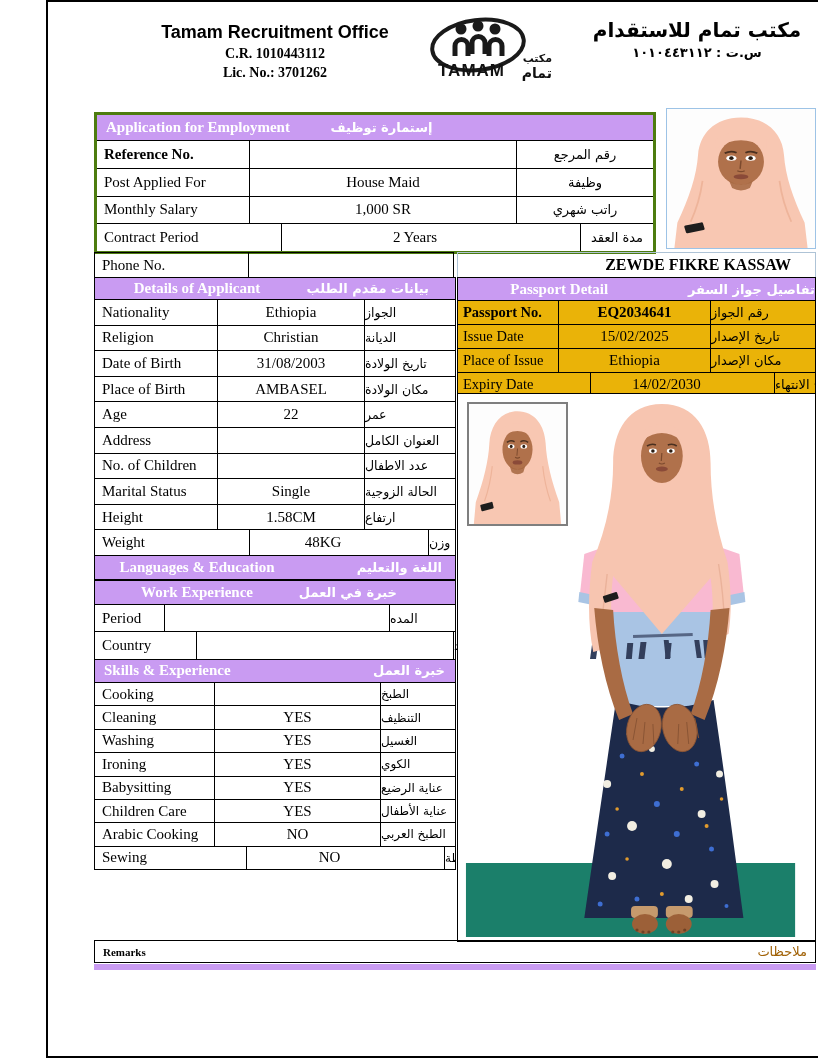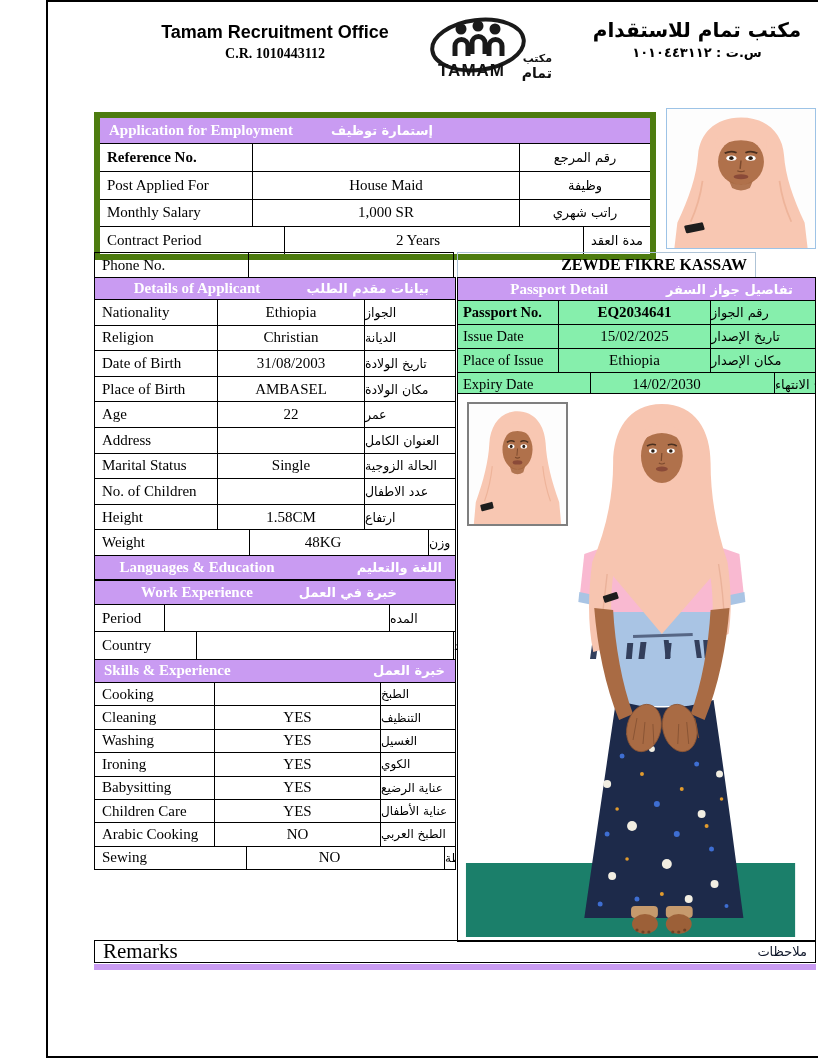--- a/index.html
+++ b/index.html
@@ -27,33 +27,33 @@
   .row{display:grid;border-bottom:1px solid #000;}
   .rows div.row:last-of-type{border-bottom:none;gap:32px;}
   .cell{display:flex;align-items:center;overflow:hidden;}
   .cell + .cell{border-left:1px solid #000;}
   .cell-label{padding-left:7px;font-size:15px;white-space:nowrap;}
   .cell-value{justify-content:center;font-size:15px;}
   .cell-ar{justify-content:flex-end;padding-right:5px;font-size:12.5px;direction:rtl;font-family:"DejaVu Sans",sans-serif;white-space:nowrap;}
   .bold-row .cell-label,.bold-row .cell-value{font-weight:bold;}
 
   
-  .app-tbl{left:46px;top:110px;width:562px;border:6px solid #4d7c0f;background:#fff;}
+  .app-tbl{left:46px;top:110px;width:562px;border:3px solid #4d7c0f;background:#fff;}
   .app-tbl .sec-hdr{height:25px;}
   .app-tbl .hdr-ar{position:absolute;left:42%;margin:0;}
   .app-rows div.row{height:26.75px;grid-template-columns:152px 267px 1fr;}
   .app-rows .cell-ar{justify-content:center;padding-right:0;font-size:13px;}
 
   
   .headshot{left:618px;top:106px;width:150px;height:141px;border:1px solid #9dc3e6;background:#fdfdfd;}
   .headshot svg,.pp-photo svg{display:block;width:100%;height:100%;}
 
   
   .phone-row{left:46px;top:250px;width:360px;height:26px;border:1px solid #000;display:grid;grid-template-columns:153px 1fr;}
-  .name-cell{left:409px;top:250px;width:299px;height:26px;border:1px solid #aec3d6;display:flex;align-items:center;justify-content:flex-end;padding-right:8px;font-size:16px;font-weight:bold;white-space:nowrap;}
+  .name-cell{left:409px;top:250px;width:359px;height:26px;border:1px solid #aec3d6;display:flex;align-items:center;justify-content:flex-end;padding-right:24px;font-size:16px;font-weight:bold;white-space:nowrap;}
 
   
   .stack{left:46px;top:275px;width:362px;border:1px solid #000;background:#fff;}
   .stack .sec-hdr{border-top:1px solid #000;}
   .stack > :first-child{border-top:none;}
   .stack .sec-hdr.s-dtl{height:21px;}
   .stack .sec-hdr.s-lang,.stack .sec-hdr.s-work{height:23px;}
   .stack .sec-hdr.s-skl{height:22px;}
   .s-dtl .hdr-ar{padding-right:26px;}
   .s-lang .hdr-ar{padding-right:13px;}
@@ -61,36 +61,36 @@
   .s-skl .hdr-ar{padding-right:10px;}
   .dtl-rows div.row{height:24.6px;grid-template-columns:122px 147px 1fr;}
   .lang-rows div.row{height:24px;grid-template-columns:122px 147px 1fr;}
   .lang-rows div.row:nth-of-type(3){height:42px;}
   .lang-rows .cell-ar{white-space:normal;text-align:right;line-height:1.15;}
   .work-rows div.row{height:26.5px;grid-template-columns:69px 225px 1fr;}
   .skl-rows div.row{height:22.4px;grid-template-columns:119px 166px 1fr;}
   .skl-rows .cell-ar{font-size:12px;}
 
   
-  .pass-tbl{left:409px;top:275px;width:359px;border:1px solid #000;background:#86efac;}
+  .pass-tbl{left:409px;top:275px;width:359px;border:1px solid #000;background:#eab308;}
   .pass-tbl .sec-hdr{height:22px;}
-  .pass-tbl .hdr-ar{padding-right:22px;}
+  .pass-tbl .hdr-ar{}
   .pass-rows div.row{height:23px;grid-template-columns:100px 152px 1fr;}
   .pass-rows .cell-label{font-size:14.5px;padding-left:5px;}
   .pass-rows .cell-ar{padding-right:10px;font-size:13px;}
 
   
   .photo-cell{left:409px;top:391px;width:359px;height:549px;border:1px solid #000;background:#fff;overflow:hidden;}
   .fullbody{position:absolute;inset:0;width:100%;height:100%;}
   .pp-photo{position:absolute;left:9px;top:8px;width:97px;height:120px;border:2px solid #7f7f7f;background:#fdfdfd;}
 
   
   .remarks-row{left:46px;top:938px;width:722px;height:23px;border:1px solid #000;display:flex;align-items:center;justify-content:space-between;}
-  .remarks-row .r-en{font-size:21px;padding-left:8px;}
-  .remarks-row .r-ar{font-size:13px;padding-right:8px;direction:rtl;font-family:"DejaVu Sans",sans-serif;color:#0f172a;}
+  .remarks-row .r-en{font-size:11px;padding-left:8px;font-weight:bold;}
+  .remarks-row .r-ar{font-size:13px;padding-right:8px;direction:rtl;font-family:"DejaVu Sans",sans-serif;color:#a16207;}
   .purple-bar{left:46px;top:962px;width:722px;height:6px;background:#c99bf2;}
 </style>
 </head>
 <body>
 
 <svg width="0" height="0" style="position:absolute">
   <defs>
     <symbol id="sym-headshot" viewBox="0 0 100 116" preserveAspectRatio="none">
       <rect width="100" height="116" fill="#fdfdfd"></rect>
       <path d="M50,7 C32,7 22,21 21,38 C20,56 15,74 7,95 L5,116 L95,116 L93,95 C85,74 80,56 79,38 C78,21 68,7 50,7 Z" fill="#f8c7b2"></path>
@@ -109,20 +109,21 @@
       <rect x="12" y="96" width="13" height="6.5" rx="1" fill="#1d1d1d" transform="rotate(-14 18 99)"></rect>
     </symbol>
   </defs>
 </svg>
 
 <div class="page">
 
   <div class="abs h-en">
     <div class="t1">Tamam Recruitment Office</div>
     <div class="t2">C.R. 1010443112</div>
+    <div class="t3">Lic. No.: 3701262</div>
   </div>
 
   <div class="abs logo">
     <svg viewBox="0 0 142 68" width="142" height="68">
       <ellipse cx="64" cy="29" rx="46" ry="25" fill="none" stroke="#1a1a1a" stroke-width="4" transform="rotate(-7 64 29)"></ellipse>
       <circle cx="47" cy="13" r="5.5" fill="#1a1a1a"></circle>
       <circle cx="64" cy="10" r="5.5" fill="#1a1a1a"></circle>
       <circle cx="81" cy="13" r="5.5" fill="#1a1a1a"></circle>
       <path d="M41,40 v-10 a6.5,6.5 0 0 1 13,0 v10" fill="none" stroke="#1a1a1a" stroke-width="5"></path>
       <path d="M58,38 v-11 a6.5,6.5 0 0 1 13,0 v11" fill="none" stroke="#1a1a1a" stroke-width="5"></path>
@@ -212,28 +213,28 @@
           <div class="cell cell-label">Age</div>
           <div class="cell cell-value">22</div>
           <div class="cell cell-ar">عمر</div>
         </div>
         <div class="row">
           <div class="cell cell-label">Address</div>
           <div class="cell cell-value"></div>
           <div class="cell cell-ar">العنوان الكامل</div>
         </div>
         <div class="row">
+          <div class="cell cell-label">No. of Children</div>
+          <div class="cell cell-value"></div>
+          <div class="cell cell-ar">عدد الاطفال</div>
+        </div>
+        <div class="row">
           <div class="cell cell-label">Marital Status</div>
           <div class="cell cell-value">Single</div>
           <div class="cell cell-ar">الحالة الزوجية</div>
-        </div>
-        <div class="row">
-          <div class="cell cell-label">No. of Children</div>
-          <div class="cell cell-value"></div>
-          <div class="cell cell-ar">عدد الاطفال</div>
         </div>
         <div class="row">
           <div class="cell cell-label">Height</div>
           <div class="cell cell-value">1.58CM</div>
           <div class="cell cell-ar">ارتفاع</div>
         </div>
         <div class="row">
           <div class="cell cell-label">Weight</div>
           <div class="cell cell-value">48KG</div>
           <div class="cell cell-ar">وزن</div>

